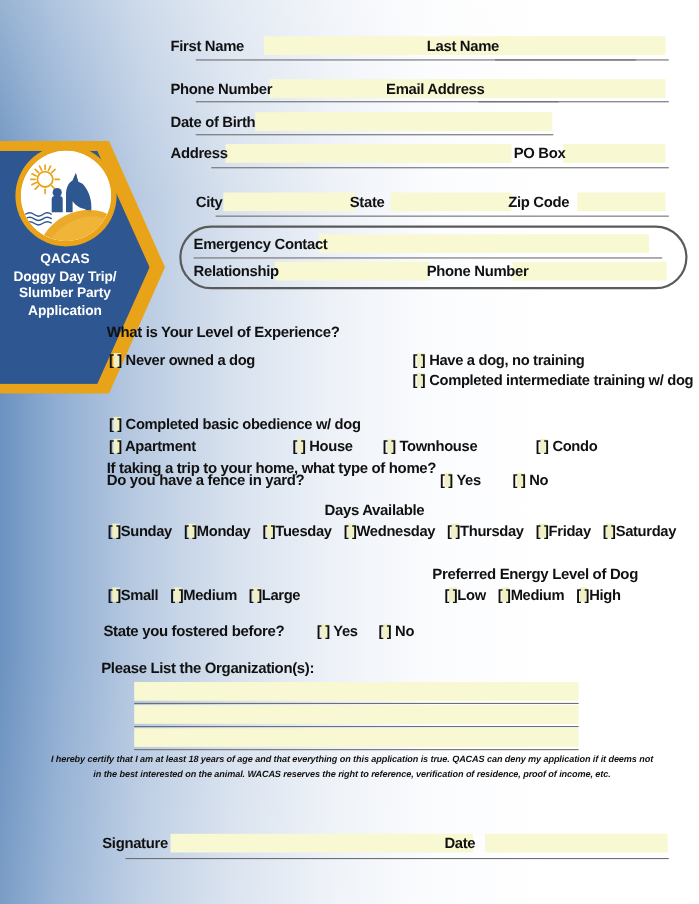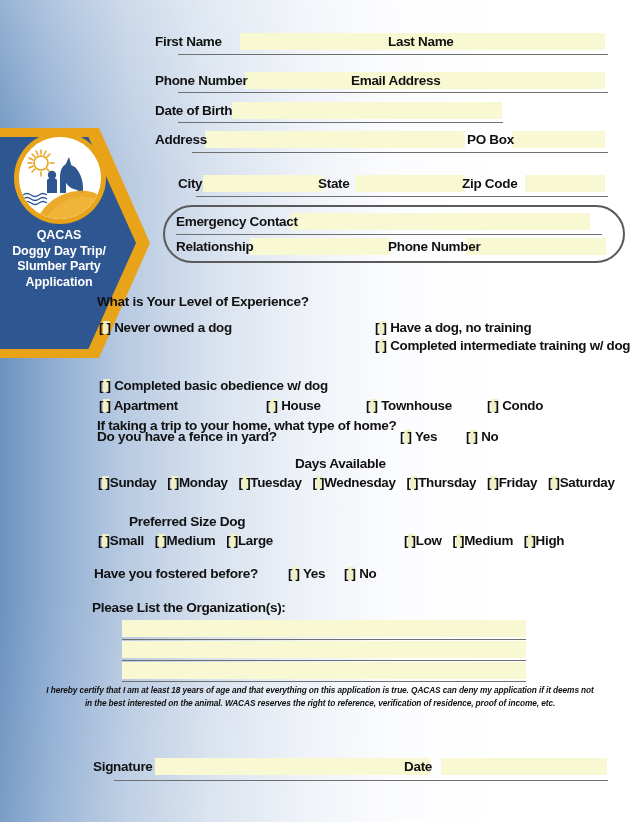--- a/index.html
+++ b/index.html
@@ -358,21 +358,21 @@
   <div class="qtext" style="left:97px; top:377px;margin-top:40px;">If taking a trip to your home, what type of home?</div>
 
   <div class="opt" style="left:99px; top:397px;">
     <span class="cb"><span class="box"></span><span class="brk">[ ]</span></span>
     <span>Apartment</span>
   </div>
   <div class="opt" style="left:238px; top:397px;margin-left:28px;">
     <span class="cb"><span class="box"></span><span class="brk">[ ]</span></span>
     <span>House</span>
   </div>
-  <div class="opt" style="left:366px; top:397px;">
+  <div class="opt" style="left:348px; top:397px;">
     <span class="cb"><span class="box"></span><span class="brk">[ ]</span></span>
     <span>Townhouse</span>
   </div>
   <div class="opt" style="left:487px; top:397px;">
     <span class="cb"><span class="box"></span><span class="brk">[ ]</span></span>
     <span>Condo</span>
   </div>
 
   <div class="qtext" style="left:97px; top:428px;">Do you have a fence in yard?</div>
   <div class="opt" style="left:400px; top:428px;">
@@ -397,21 +397,21 @@
       <span class="cb"><span class="box"></span><span class="brk">[ ]</span></span><span>Wednesday</span>
     </span><span class="gap"></span><span class="opt-inline" style="position:static;">
       <span class="cb"><span class="box"></span><span class="brk">[ ]</span></span><span>Thursday</span>
     </span><span class="gap"></span><span class="opt-inline" style="position:static;">
       <span class="cb"><span class="box"></span><span class="brk">[ ]</span></span><span>Friday</span>
     </span><span class="gap"></span><span class="opt-inline" style="position:static;">
       <span class="cb"><span class="box"></span><span class="brk">[ ]</span></span><span>Saturday</span>
     </span>
   </div>
 
-  <div class="qtext" style="left:129px; top:513px;">Preferred Size Dog</div>
+  <div class="qtext" style="left:393px; top:513px;">Preferred Energy Level of Dog</div>
 
   <div class="optrun" style="left:98px; top:532px;">
     <span class="opt-inline" style="position:static;">
       <span class="cb"><span class="box"></span><span class="brk">[ ]</span></span><span>Small</span>
     </span><span class="gap"></span><span class="opt-inline" style="position:static;">
       <span class="cb"><span class="box"></span><span class="brk">[ ]</span></span><span>Medium</span>
     </span><span class="gap"></span><span class="opt-inline" style="position:static;">
       <span class="cb"><span class="box"></span><span class="brk">[ ]</span></span><span>Large</span>
     </span>
   </div>
@@ -419,21 +419,21 @@
   <div class="optrun" style="left:404px; top:532px;">
     <span class="opt-inline" style="position:static;">
       <span class="cb"><span class="box"></span><span class="brk">[ ]</span></span><span>Low</span>
     </span><span class="gap"></span><span class="opt-inline" style="position:static;">
       <span class="cb"><span class="box"></span><span class="brk">[ ]</span></span><span>Medium</span>
     </span><span class="gap"></span><span class="opt-inline" style="position:static;">
       <span class="cb"><span class="box"></span><span class="brk">[ ]</span></span><span>High</span>
     </span>
   </div>
 
-  <div class="qtext" style="left:94px; top:565px;">Have you fostered before?</div>
+  <div class="qtext" style="left:94px; top:565px;">State you fostered before?</div>
   <div class="opt" style="left:288px; top:565px;">
     <span class="cb"><span class="box"></span><span class="brk">[ ]</span></span>
     <span>Yes</span>
   </div>
   <div class="opt" style="left:344px; top:565px;">
     <span class="cb"><span class="box"></span><span class="brk">[ ]</span></span>
     <span>No</span>
   </div>
 
   <div class="qtext" style="left:92px; top:599px;">Please List the Organization(s):</div>

